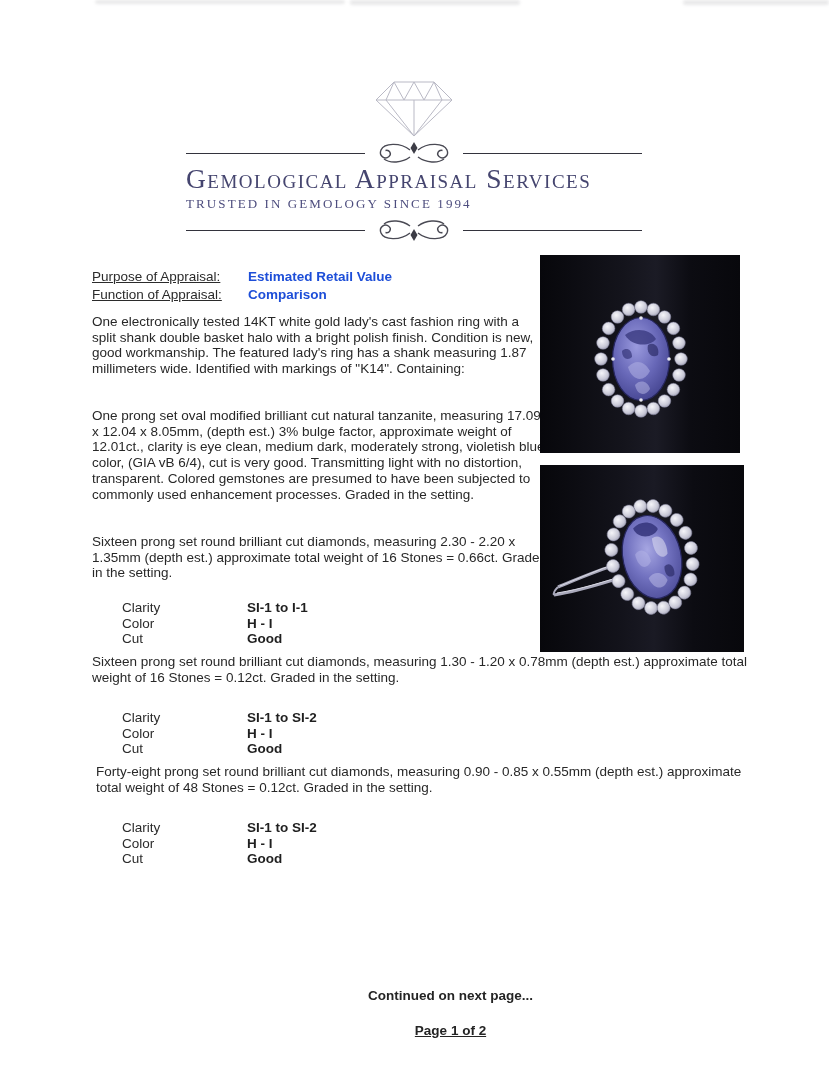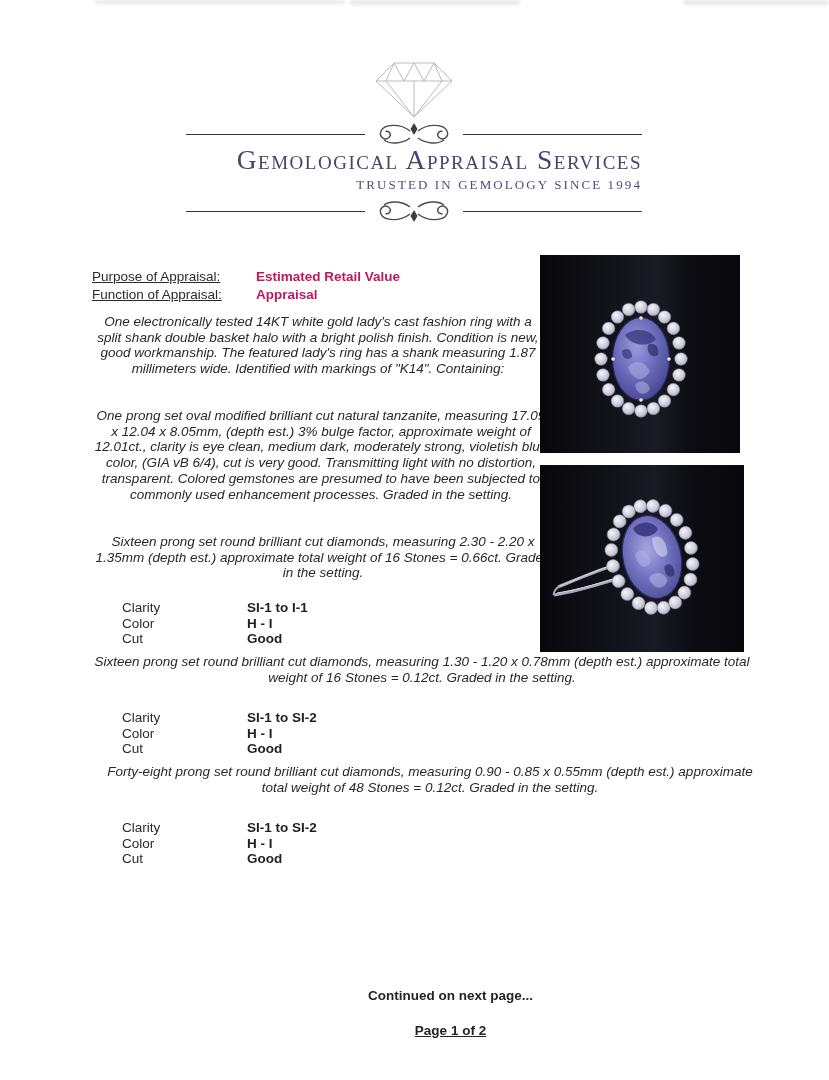--- a/index.html
+++ b/index.html
@@ -5,21 +5,21 @@
   html,body{margin:0;padding:0;}
   body{
     width:829px;height:1080px;position:relative;overflow:hidden;
     background:#ffffff;
     font-family:"Liberation Sans", sans-serif;
     color:#2b2b2b;
   }
   
   .smudge{position:absolute;top:0;background:rgba(70,70,80,0.12);filter:blur(1.5px);border-radius:2px;}
   
-  .logo{position:absolute;left:186px;top:57px;width:456px;text-align:right;}
+  .logo{position:absolute;left:186px;top:76px;width:456px;text-align:left;}
   .logo svg{display:block;margin:0 auto;}
   .rule-row{display:flex;align-items:center;height:26px;margin-top:2px;}
   .rule-row .rule{flex:1;height:0;border-top:1.6px solid #33333d;}
   .rule-row .flourish{margin:0 4px;}
   .logo-title{
     margin-top:-3px;
     font-family:"Liberation Serif", serif;
     font-variant:small-caps;
     font-size:27.5px;
     letter-spacing:1.5px;
@@ -32,22 +32,22 @@
     font-size:13px;
     letter-spacing:2.1px;
     color:#4d4d7e;
     white-space:nowrap;
   }
   .rule-row.bottom{margin-top:5px;}
   
   .bodytext{font-size:13.5px;line-height:15.7px;color:#282828;}
   .meta{position:absolute;left:92px;top:268px;font-size:13.5px;line-height:18px;}
   .meta .lbl{display:inline-block;width:156px;text-decoration:underline;}
-  .meta .val{font-weight:bold;color:#be185d;margin-left:8px;}
-  .para{position:absolute;text-align:center;font-style:italic;}
+  .meta .val{font-weight:bold;color:#1d4ed8;}
+  .para{position:absolute;text-align:left;}
   .grades{position:absolute;font-size:13.5px;line-height:15.7px;}
   .grades .row{display:flex;}
   .grades .glbl{width:96px;}
   .grades .gval{font-weight:bold;color:#1f1f1f;margin-left:29px;}
   .footer{position:absolute;left:0;width:829px;text-align:center;font-weight:bold;font-size:13.5px;color:#242424;margin-left:36px;}
   
   .photo{position:absolute;overflow:hidden;}
   .photo svg{display:block;}
 </style>
 </head>
@@ -106,21 +106,21 @@
       </svg>
       <span class="rule"></span>
     </div>
   </div>
 
   <div class="meta">
     <div>
       <span class="lbl">Purpose of Appraisal:</span><span class="val">Estimated Retail Value</span>
     </div>
     <div>
-      <span class="lbl">Function of Appraisal:</span><span class="val">Appraisal</span>
+      <span class="lbl">Function of Appraisal:</span><span class="val">Comparison</span>
     </div>
   </div>
 
   <div class="para bodytext" style="left:92px;top:314px;width:452px;">One electronically tested 14KT white gold lady's cast fashion ring with a split shank double basket halo with a bright polish finish. Condition is new, good workmanship. The featured lady's ring has a shank measuring 1.87 millimeters wide. Identified with markings of "K14".  Containing:</div>
 
   <div class="para bodytext" style="left:92px;top:408px;width:458px;">One prong set oval modified brilliant cut natural tanzanite, measuring 17.09 x 12.04 x 8.05mm, (depth est.)  3% bulge factor, approximate weight of 12.01ct., clarity is eye clean, medium dark, moderately strong, violetish blue color, (GIA vB 6/4), cut is very good. Transmitting light with no distortion, transparent. Colored gemstones are presumed to have been subjected to commonly used enhancement processes. Graded in the setting.</div>
 
   <div class="para bodytext" style="left:92px;top:534px;width:462px;">Sixteen prong set round brilliant cut diamonds, measuring 2.30 - 2.20 x 1.35mm (depth est.) approximate total weight of 16 Stones = 0.66ct. Graded in the setting.</div>
 
   <div class="grades" style="left:122px;top:600px;">

